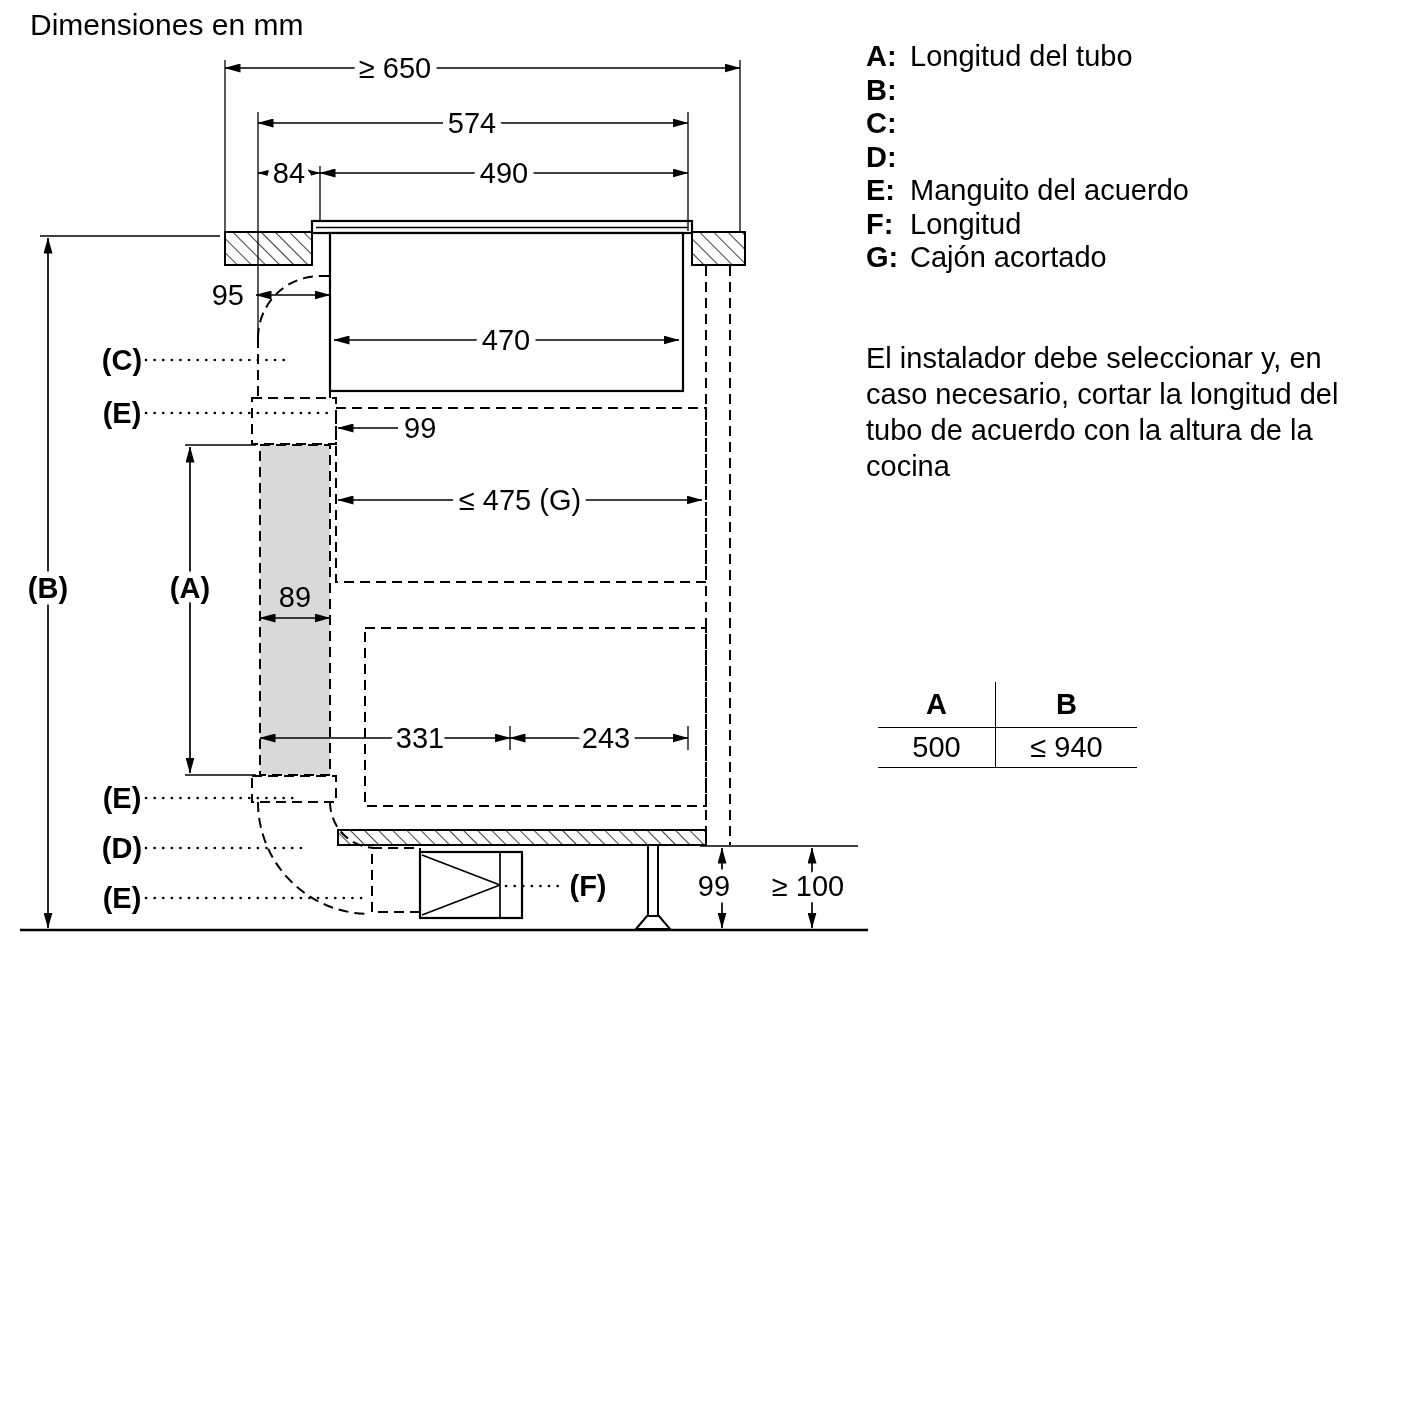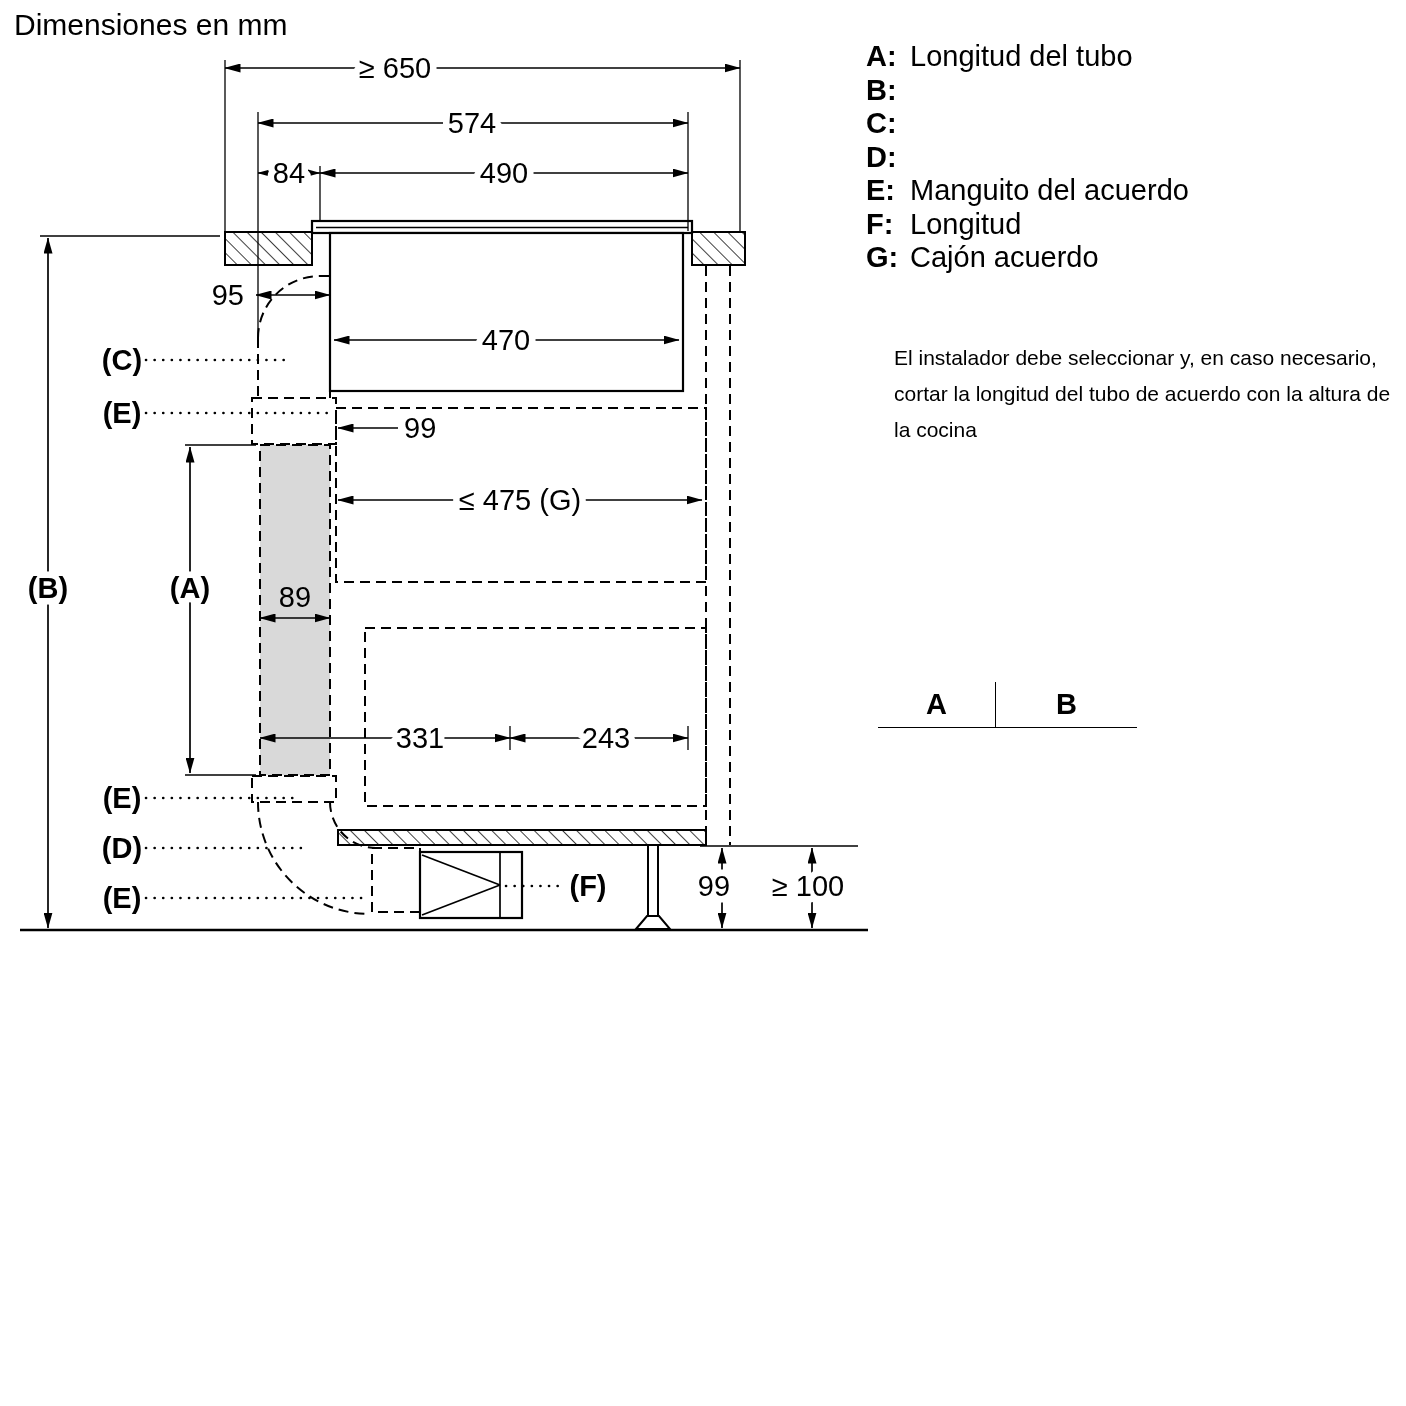--- a/index.html
+++ b/index.html
@@ -1,22 +1,22 @@
 <!DOCTYPE html>
 <html><head>
 <meta charset="utf-8">
 <style>
   html,body{margin:0;padding:0;background:#fff;}
   .page{position:relative;width:1406px;height:1406px;background:#fff;overflow:hidden;
         font-family:"Liberation Sans",sans-serif;color:#000;}
-  .title{position:absolute;left:14px;top:8px;font-size:30px;}
+  .title{position:absolute;left:30px;top:8px;font-size:30px;}
   .legend{position:absolute;left:866px;top:40px;font-size:29px;line-height:33.5px;}
   .legend-item{display:flex;}
   .legend-key{font-weight:bold;width:44px;flex:0 0 44px;}
-  .note{position:absolute;left:866px;top:340px;width:510px;font-size:21px;line-height:36px;margin-left:28px;}
+  .note{position:absolute;left:866px;top:340px;width:510px;font-size:29px;line-height:36px;}
   .dimtable{position:absolute;left:878px;top:682px;font-size:29px;}
   .dimtable .row{display:flex;}
   .dimtable .cell{width:117px;height:46px;display:flex;align-items:center;justify-content:center;box-sizing:border-box;}
   .dimtable .cell.c2{width:142px;border-left:1.6px solid #000;}
   .dimtable .row.hdr .cell{font-weight:bold;border-bottom:1.6px solid #000;}
   .dimtable .row.r1 .cell{height:40px;border-bottom:1.6px solid #000;}
   .dimtable .row.r2 .cell{height:40px;}
   svg{position:absolute;left:0;top:0;}
   svg text{font-family:"Liberation Sans",sans-serif;font-size:29px;fill:#000;
            text-anchor:middle;dominant-baseline:central;}
@@ -185,26 +185,30 @@
     <div class="legend-item">
       <span class="legend-key">E:</span>
       <span>Manguito del acuerdo</span>
     </div>
     <div class="legend-item">
       <span class="legend-key">F:</span>
       <span>Longitud</span>
     </div>
     <div class="legend-item">
       <span class="legend-key">G:</span>
-      <span>Cajón acuerdo</span>
+      <span>Cajón acortado</span>
     </div>
   </div>
 
   <div class="note">El instalador debe seleccionar y, en caso necesario, cortar la longitud del tubo de acuerdo con la altura de la cocina</div>
 
   <div class="dimtable">
     <div class="row hdr">
       <div class="cell">A</div>
       <div class="cell c2">B</div>
     </div>
+    <div class="row r1">
+      <div class="cell">500</div>
+      <div class="cell c2">≤ 940</div>
+    </div>
   </div>
 
 </div>
 
 </body></html>

